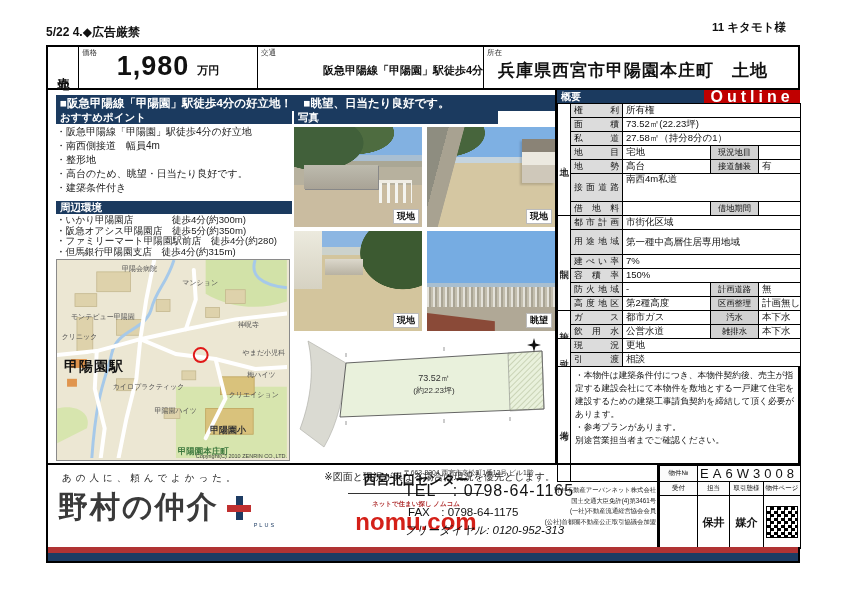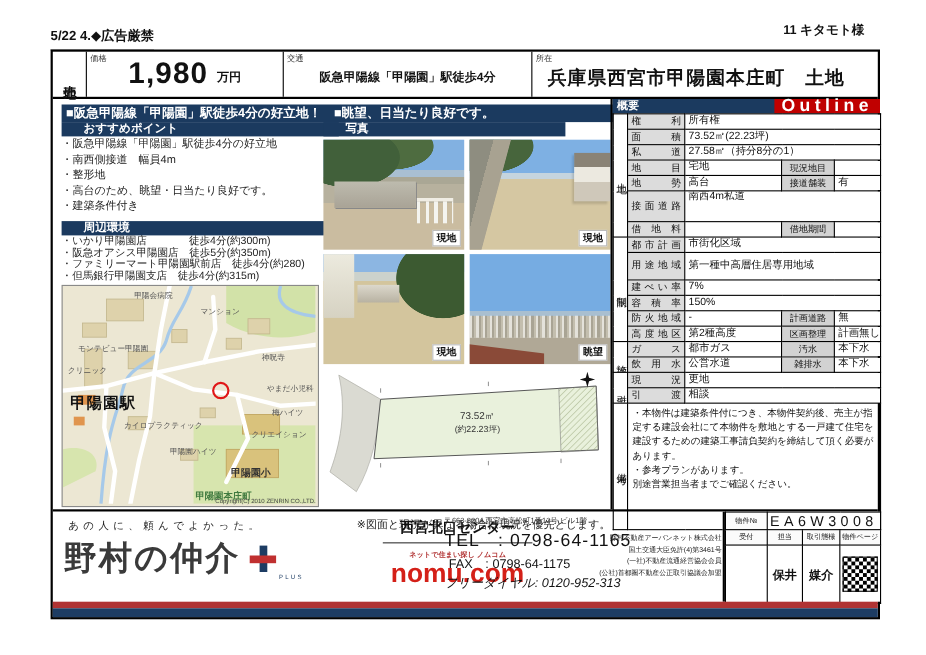--- a/index.html
+++ b/index.html
@@ -21,27 +21,27 @@
   .hcell{position:relative;border-right:1px solid #000;height:41px}
   .hcell:last-child{border-right:none}
   .hlabel{position:absolute;left:3px;top:1px;font-size:7.5px;color:#333}
   #c-type{width:30px;display:flex;align-items:center;justify-content:center}
   #c-type .vtxt{writing-mode:vertical-rl;text-orientation:upright;font-size:12px;font-weight:bold;letter-spacing:1px}
   #c-price{width:178px}
   .price-line{position:absolute;left:0;top:6px;width:100%;display:flex;justify-content:center;align-items:flex-end}
   .price-big{font-size:27px;font-weight:bold;letter-spacing:1px;line-height:1}
   .price-unit{font-size:11px;font-weight:bold;margin-left:8px;margin-bottom:2px}
   #c-access{width:225px}
-  .access-val{position:absolute;left:0;top:16px;width:100%;text-align:center;font-size:11px;font-weight:bold}
+  .access-val{position:absolute;left:0;top:16px;width:100%;text-align:right;font-size:11px;font-weight:bold}
   #c-loc{flex:1}
   .loc-val{position:absolute;left:14px;top:12px;font-size:17px;font-weight:bold;letter-spacing:1px}
 
   
   #headline{left:8px;top:48px;width:497px;height:16px;font-size:11.5px;line-height:16px;padding-left:4px}
-  .secbar{height:13px;font-size:10.5px;line-height:13px;padding-left:20px}
+  .secbar{height:13px;font-size:10.5px;line-height:13px;padding-left:4px}
   #rec-bar{left:8px;top:64px;width:232px}
   #rec-list{left:8px;top:78px;width:236px;font-size:10px;line-height:14px;color:#222}
   #env-bar{left:8px;top:154px;width:232px}
   #env-list{left:8px;top:168px;width:236px;font-size:9.6px;line-height:10.6px;color:#222}
   .bullet{white-space:nowrap}
 
   
   #map{left:8px;top:212px;width:232px;height:200px;border:1px solid #8a8a8a;background:#ece7d3;overflow:hidden}
   #map svg{position:absolute;inset:0}
   .mlab{position:absolute;white-space:nowrap;pointer-events:none}

